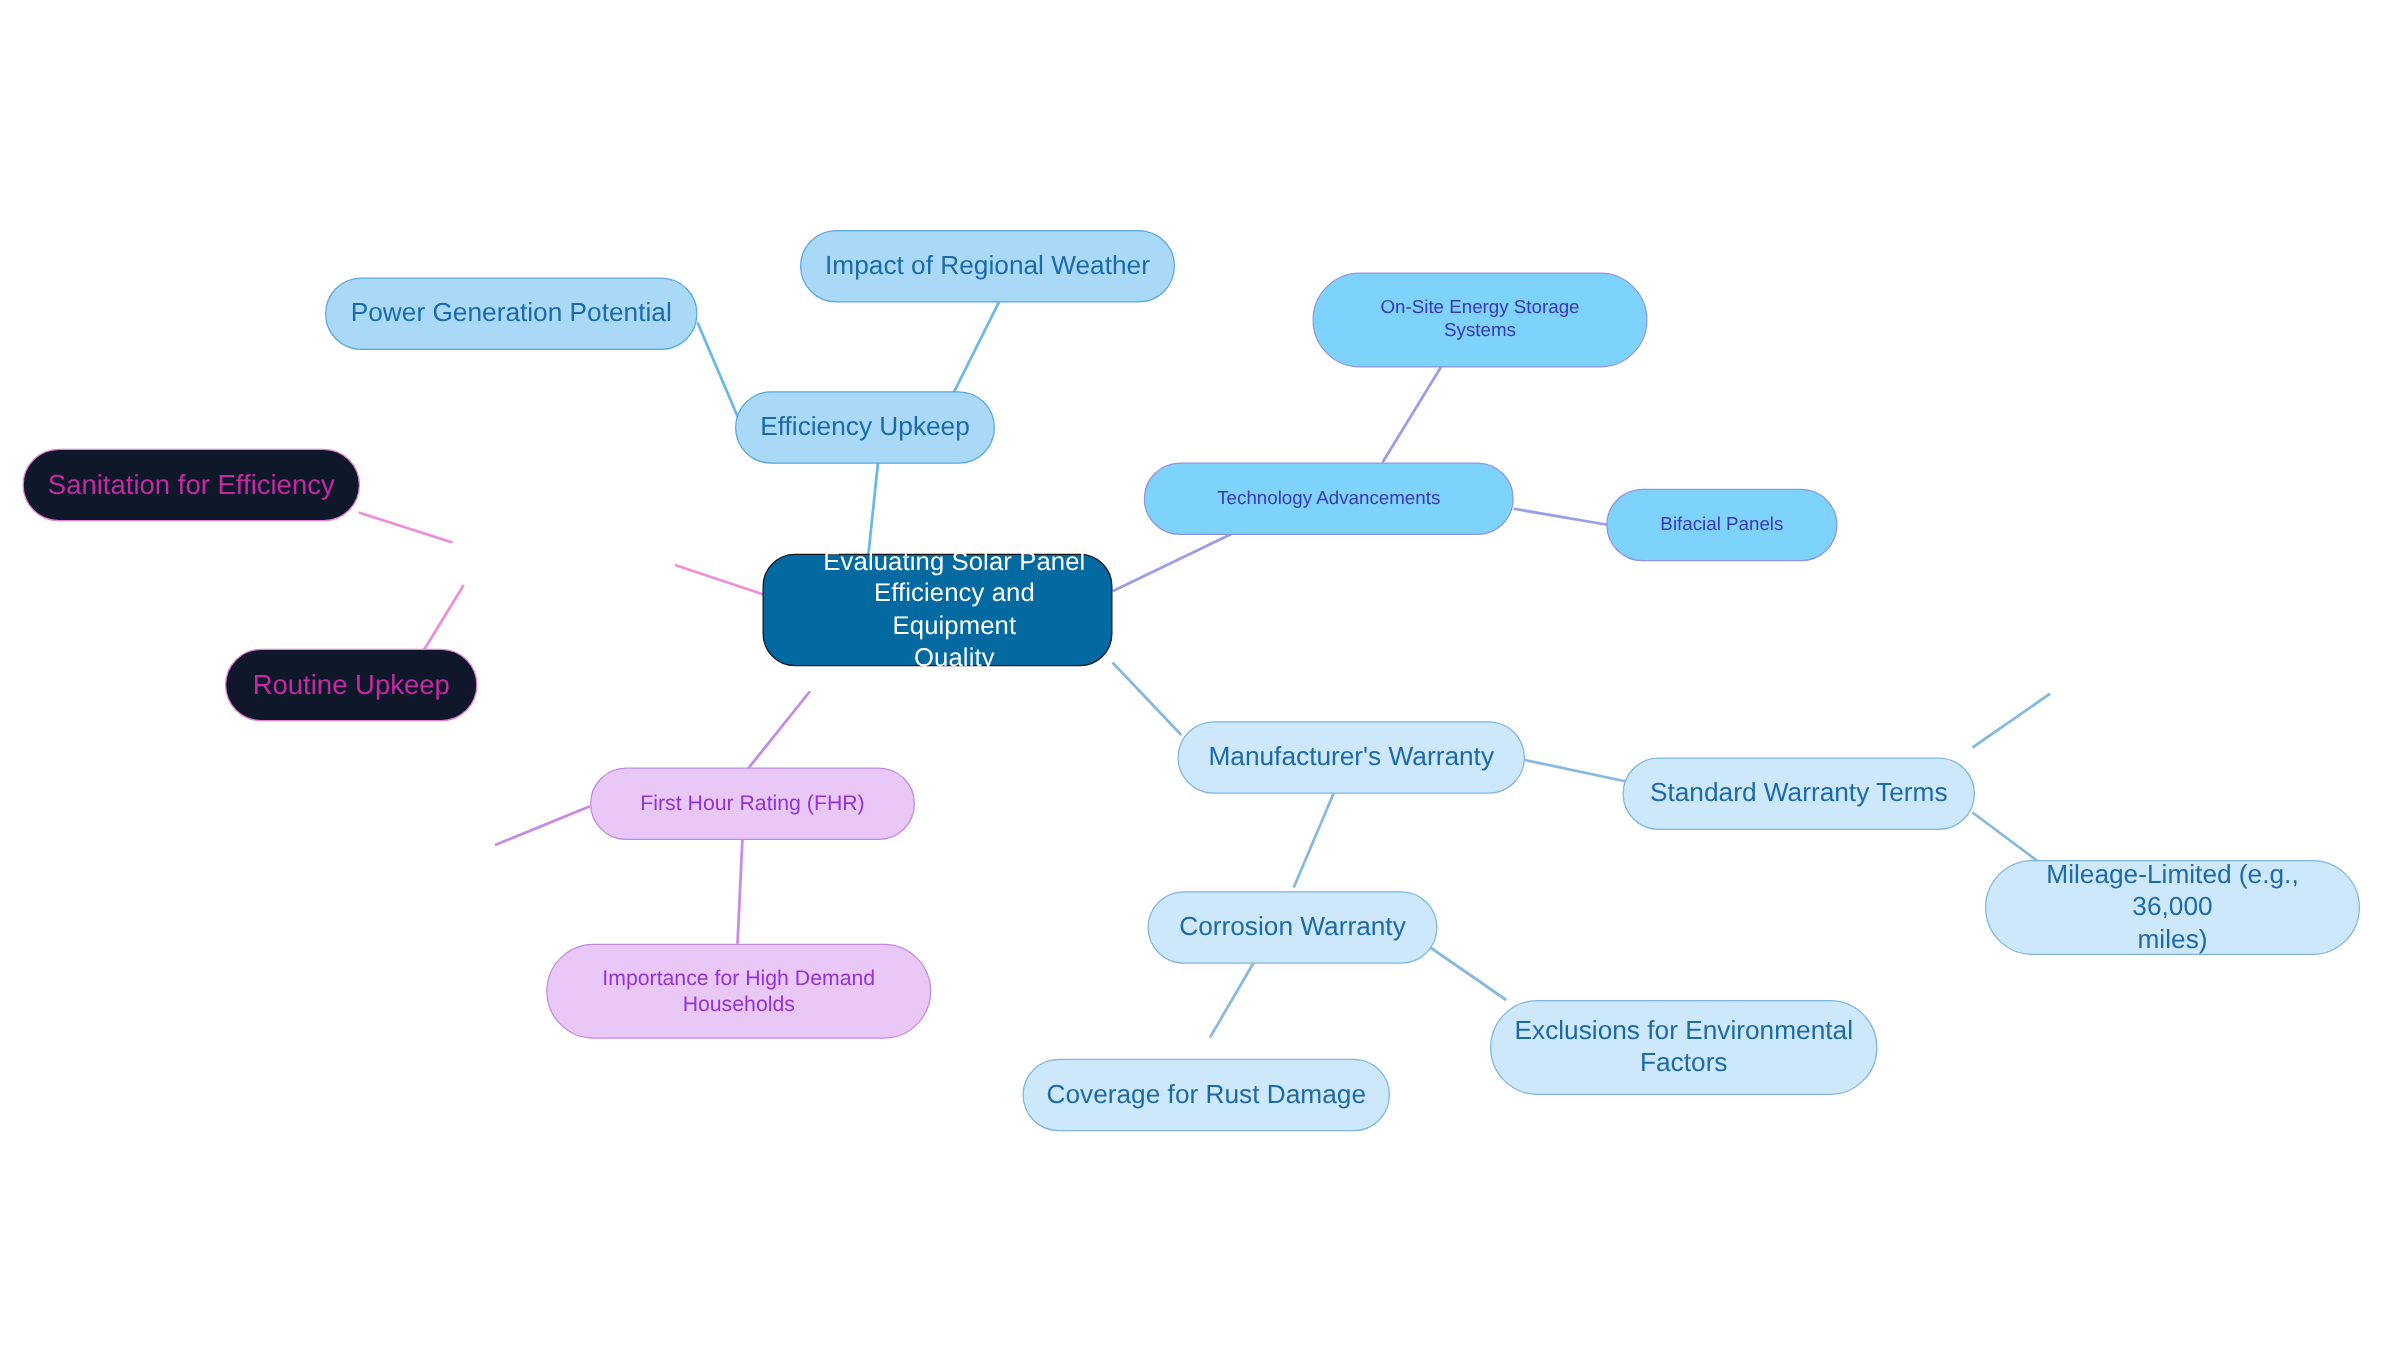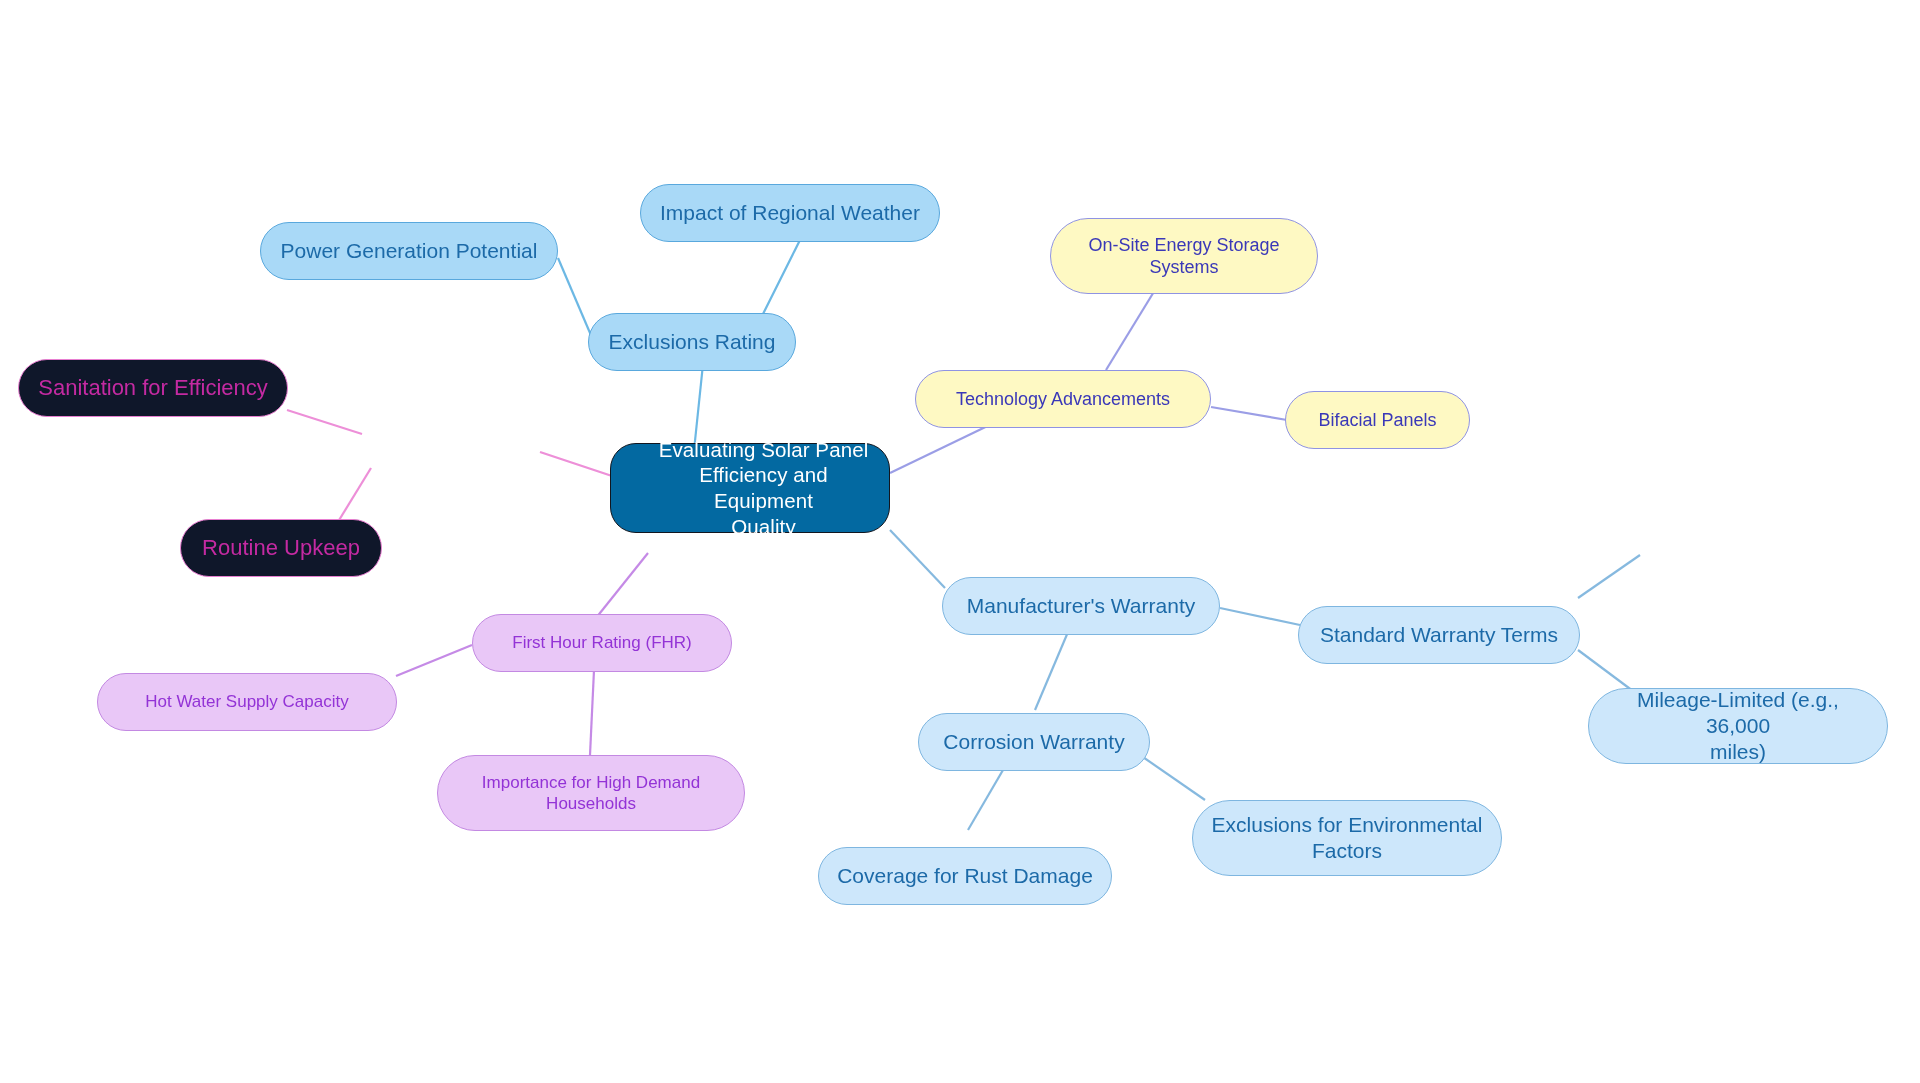--- a/index.html
+++ b/index.html
@@ -70,24 +70,24 @@
     color: #c42aa2;
     font-size: 22px;
   }
   .node-purple {
     background: #e9c7f7;
     border-color: #c389e2;
     color: #9333d6;
     font-size: 17px;
   }
   .node-peri {
-    background: #fef9c3;
+    background: #7dd3fc;
     border-color: #8f93e3;
     color: #3a38b8;
-    font-size: 18px;
+    font-size: 15px;
   }
 </style>
 </head>
 <body>
 
 <div id="canvas">
 
   <svg id="edges" viewBox="0 0 1920 1083" xmlns="http://www.w3.org/2000/svg">
 
     <path d="M 693 460 L 705 345" stroke="#6cb8e4" stroke-width="2.2" fill="none"></path>
@@ -112,34 +112,33 @@
     <path d="M 1578 650 L 1645 700" stroke="#86b9df" stroke-width="2.2" fill="none"></path>
     <path d="M 1068 632 L 1035 710" stroke="#86b9df" stroke-width="2.2" fill="none"></path>
     <path d="M 1010 758 L 968 830" stroke="#86b9df" stroke-width="2.2" fill="none"></path>
     <path d="M 1140 755 L 1205 800" stroke="#86b9df" stroke-width="2.2" fill="none"></path>
   </svg>
 
   <div class="node node-root" style="left:610px; top:443px; width:280px; height:90px;">Evaluating Solar Panel
 Efficiency and Equipment
 Quality</div>
 
-  <div class="node node-blue-mid" style="left:588px; top:313px; width:208px; height:58px;">Exclusions Rating</div>
+  <div class="node node-blue-mid" style="left:588px; top:313px; width:208px; height:58px;">Efficiency Upkeep</div>
 
   <div class="node node-blue-mid" style="left:260px; top:222px; width:298px; height:58px;">Power Generation Potential</div>
 
   <div class="node node-blue-mid" style="left:640px; top:184px; width:300px; height:58px;">Impact of Regional Weather</div>
 
 
   <div class="node node-pink" style="left:18px; top:359px; width:270px; height:58px;">Sanitation for Efficiency</div>
 
   <div class="node node-pink" style="left:180px; top:519px; width:202px; height:58px;">Routine Upkeep</div>
 
   <div class="node node-purple" style="left:472px; top:614px; width:260px; height:58px;">First Hour Rating (FHR)</div>
 
-  <div class="node node-purple" style="left:97px; top:673px; width:300px; height:58px;">Hot Water Supply Capacity</div>
 
   <div class="node node-purple" style="left:437px; top:755px; width:308px; height:76px;">Importance for High Demand
 Households</div>
 
   <div class="node node-peri" style="left:915px; top:370px; width:296px; height:58px;">Technology Advancements</div>
 
   <div class="node node-peri" style="left:1050px; top:218px; width:268px; height:76px;">On-Site Energy Storage
 Systems</div>
 
   <div class="node node-peri" style="left:1285px; top:391px; width:185px; height:58px;">Bifacial Panels</div>

